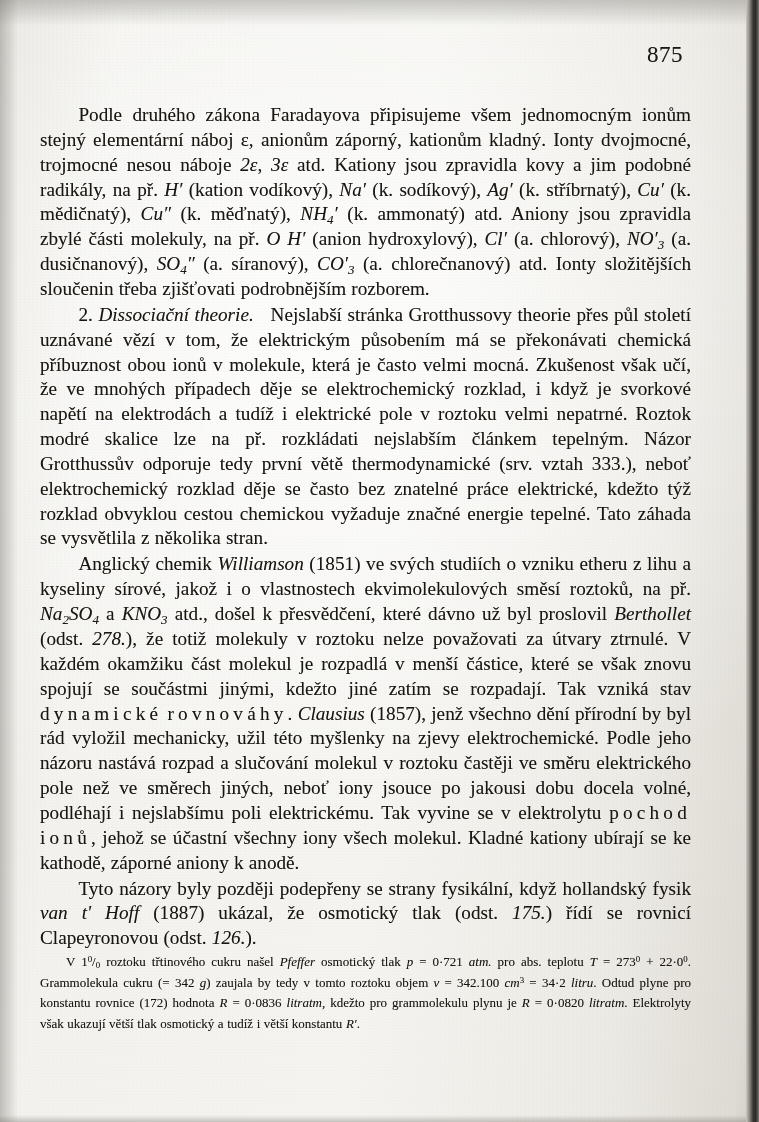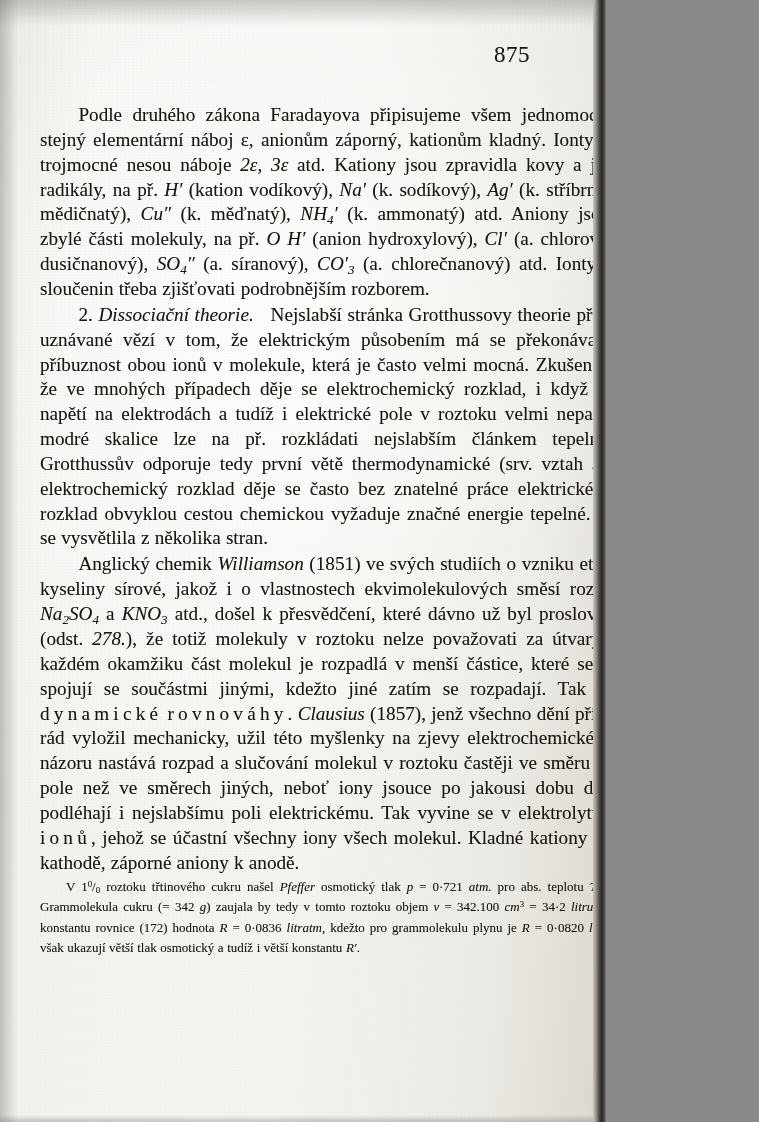--- a/index.html
+++ b/index.html
@@ -3,21 +3,21 @@
 <meta charset="utf-8">
 <title>Scanned book page 875</title>
 <style>
   html, body {
     margin: 0;
     padding: 0;
     background: #8a8a8a;
   }
   .page {
     position: relative;
-    width: 606px;
+    width: 759px;
     height: 1122px;
     overflow: hidden;
     background: #f9a8d4;
     font-family: "Liberation Serif", "DejaVu Serif", serif;
     color: #16140f;
     text-decoration: underline;
   }
   
   .paper-tint {
     position: absolute;
@@ -119,20 +119,21 @@
     <div class="folio">875</div>
 
     <div class="textblock">
 
       <p class="para">Podle druhého zákona Faradayova připisujeme všem jednomocným ionům stejný elementární náboj ε, anionům záporný, kationům kladný. Ionty dvojmocné, trojmocné nesou náboje <i>2ε</i>, <i>3ε</i> atd. Kationy jsou zpravidla kovy a jim podobné radikály, na př. <i>H</i><span class="prime">′</span> (kation vodíkový), <i>Na</i><span class="prime">′</span> (k.&nbsp;sodíkový), <i>Ag</i><span class="prime">′</span> (k. stříbrnatý), <i>Cu</i><span class="prime">′</span> (k. mědičnatý), <i>Cu</i><span class="prime">″</span> (k. měďnatý), <i>NH</i><sub><i>4</i></sub><span class="prime">′</span> (k. ammonatý) atd. Aniony jsou zpravidla zbylé části molekuly, na př. <i>O H</i><span class="prime">′</span> (anion hydroxylový), <i>Cl</i><span class="prime">′</span> (a. chlorový), <i>NO</i><span class="prime">′</span><sub><i>3</i></sub> (a. dusičnanový), <i>SO</i><sub><i>4</i></sub><span class="prime">″</span> (a. síranový), <i>CO</i><span class="prime">′</span><sub><i>3</i></sub> (a. chlorečnanový) atd. Ionty složitějších sloučenin třeba zjišťovati podrobnějším rozborem.</p>
 
       <p class="para gap-para"><span>2.</span> <i>Dissociační theorie.</i>&nbsp;&nbsp; Nejslabší stránka Grotthussovy theorie přes půl století uznávané vězí v tom, že elektrickým působením má se překonávati chemická příbuznost obou ionů v molekule, která je často velmi mocná. Zkušenost však učí, že ve mnohých případech děje se elektrochemický rozklad, i když je svorkové napětí na elektrodách a tudíž i elektrické pole v roztoku velmi nepatrné. Roztok modré skalice lze na př. rozkládati nejslabším článkem tepelným. Názor Grotthussův odporuje tedy první větě thermodynamické (srv. vztah 333.), neboť elektrochemický rozklad děje se často bez znatelné práce elektrické, kdežto týž rozklad obvyklou cestou chemickou vyžaduje značné energie tepelné. Tato záhada se vysvětlila z několika stran.</p>
 
       <p class="para gap-para">Anglický chemik <i>Williamson</i> (1851) ve svých studiích o vzniku etheru z lihu a kyseliny sírové, jakož i o vlastnostech ekvimolekulových směsí roztoků, na př. <i>Na</i><sub><i>2</i></sub><i>SO</i><sub><i>4</i></sub> a <i>KNO</i><sub><i>3</i></sub> atd., došel k&nbsp;přesvědčení, které dávno už byl proslovil <i>Berthollet</i> (odst. <i>278.</i>), že totiž molekuly v&nbsp;roztoku nelze považovati za útvary ztrnulé. V každém okamžiku část molekul je rozpadlá v menší částice, které se však znovu spojují se součástmi jinými, kdežto jiné zatím se rozpadají. Tak vzniká stav <span class="sp">dynamické</span> <span class="sp">rovnováhy</span>. <i>Clausius</i> (1857), jenž všechno dění přírodní by byl rád vyložil mechanicky, užil této myšlenky na zjevy elektrochemické. Podle jeho názoru nastává rozpad a slučování molekul v roztoku častěji ve směru elektrického pole než ve směrech jiných, neboť iony jsouce po jakousi dobu docela volné, podléhají i nejslabšímu poli elektrickému. Tak vyvine se v&nbsp;elektrolytu <span class="sp">pochod</span> <span class="sp">ionů</span>, jehož se účastní všechny iony všech molekul. Kladné kationy ubírají se ke kathodě, záporné aniony k anodě.</p>
 
+      <p class="para gap-para">Tyto názory byly později podepřeny se strany fysikální, když hollandský fysik <i>van t' Hoff</i> (1887) ukázal, že osmotický tlak (odst. <i>175.</i>) řídí se rovnicí Clapeyronovou (odst. <i>126.</i>).</p>
 
       <p class="para small gap-para">V 1<sup>0</sup>/<sub>0</sub> roztoku třtinového cukru našel <i>Pfeffer</i> osmotický tlak <i>p</i> = 0·721 <i>atm.</i> pro abs. teplotu <i>T</i> = 273<sup>0</sup> + 22·0<sup>0</sup>. Grammolekula cukru (= 342 <i>g</i>) zaujala by tedy v tomto roztoku objem <i>v</i> = 342.100 <i>cm</i><sup>3</sup> = 34·2 <i>litru</i>. Odtud plyne pro konstantu rovnice (172) hodnota <i>R</i> = 0·0836 <i>litratm</i>, kdežto pro grammolekulu plynu je <i>R</i> = 0·0820 <i>litratm</i>. Elektrolyty však ukazují větší tlak osmotický a tudíž i větší konstantu <i>R</i><span class="prime">′</span>.</p>
 
     </div>
   </div>
 
   <div class="edge-shadow-top"></div>
   <div class="edge-shadow-left"></div>
   <div class="scan-edge-bottom"></div>
   <div class="scan-edge-right"></div>

